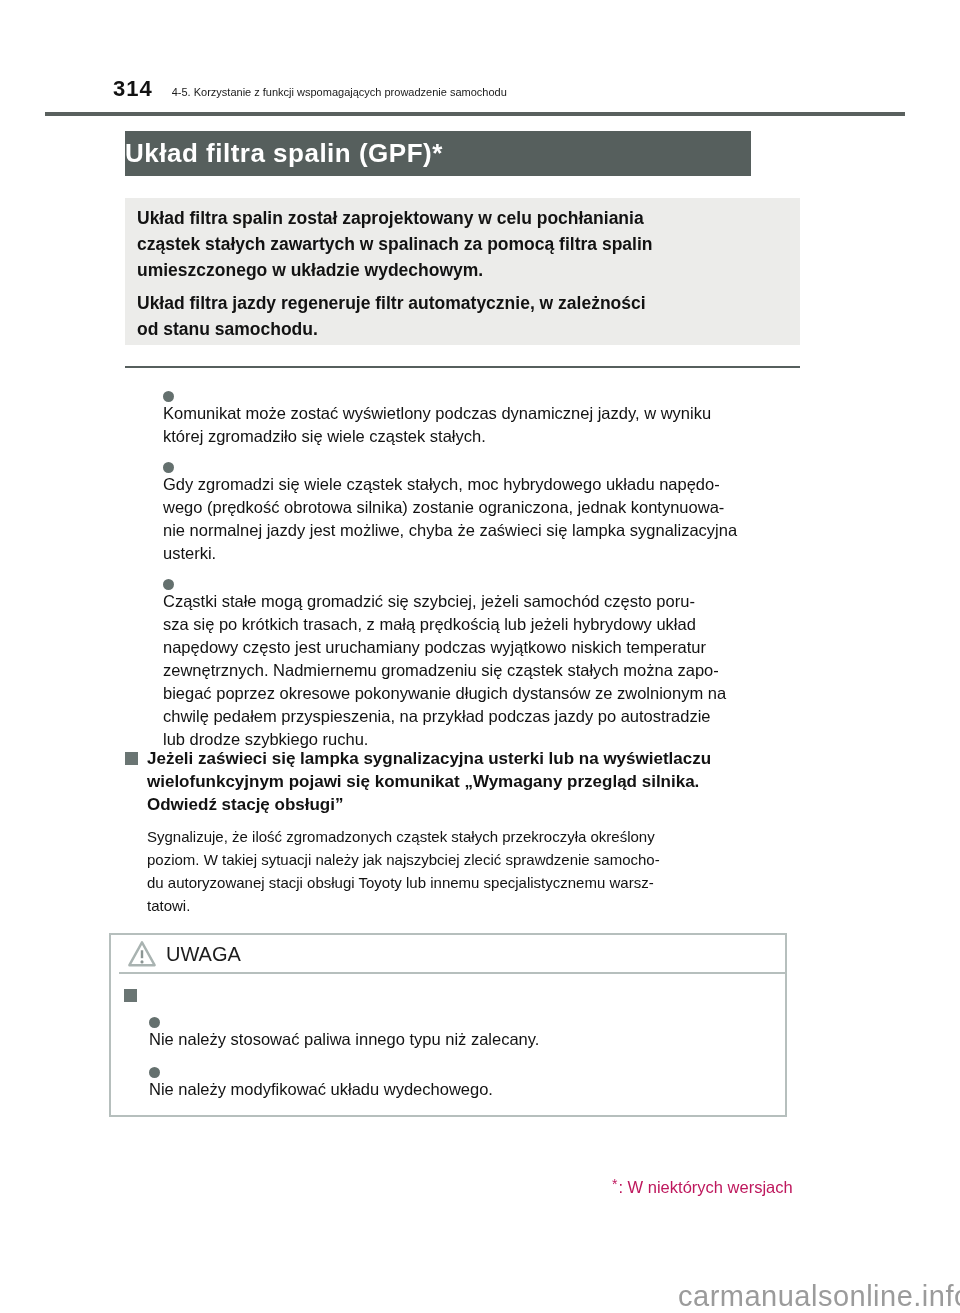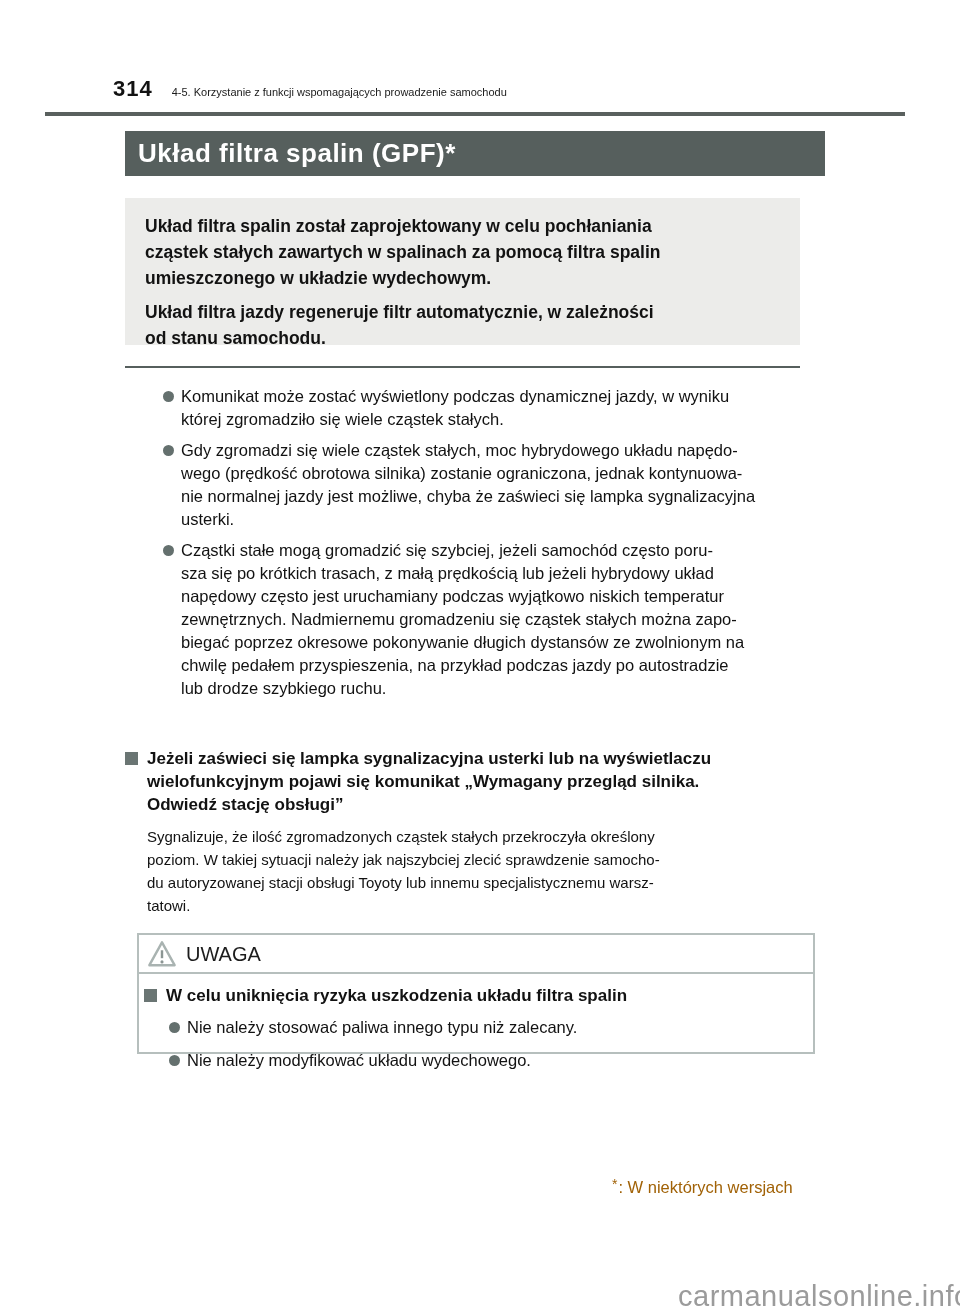--- a/index.html
+++ b/index.html
@@ -9,74 +9,74 @@
     overflow:hidden;
   }
   
   .page-header { position:absolute; top:76px; left:113px; display:flex; align-items:baseline; }
   .page-number { font-size:22px; font-weight:bold; letter-spacing:1px; }
   .chapter-title { font-size:11px; margin-left:19px; color:#1a1a1a; }
   .header-rule { position:absolute; top:112px; left:45px; width:860px; height:4px; background:#59605e; }
 
   
   .title-bar {
-    position:absolute; top:131px; left:125px; width:700px; height:45px; box-sizing:border-box;
+    position:absolute; top:131px; left:125px; width:626px; height:45px; box-sizing:border-box;
     background:#565f5d; color:#ffffff; font-size:26px; font-weight:bold;
-    line-height:45px; padding-left:13px; letter-spacing:0.5px;
+    line-height:45px; letter-spacing:0.5px;
   }
 
   
   .summary-box {
     position:absolute; top:198px; left:125px; width:675px; height:147px; box-sizing:border-box;
     background:#ececea; padding:7px 12px;
     font-weight:bold; font-size:17.5px; line-height:26px;
   }
-  .summary-box p { margin:8px; white-space:pre-line; }
+  .summary-box p { margin:0; white-space:pre-line; }
   .summary-box p + p { margin-top:7px; }
 
   .section-divider { position:absolute; top:366px; left:125px; width:675px; height:2px; background:#565f5d; }
 
   
   .section { position:absolute; left:125px; width:680px; }
   .section-1 { top:377px; }
   .section-2 { top:747px; }
   .sec-heading { display:flex; }
   .sq {
     width:13px; height:13px; background:#6a7573; flex:none; margin:5px 9px 0 0;
   }
   .sec-heading-text { font-weight:bold; font-size:17px; line-height:23px; white-space:pre-line; }
   .bullets { margin:8px 0 0 38px; }
-  .bullet-item { display:flex; }
+  .bullet-item { display:flex;flex-direction:column; }
   .bullet-item + .bullet-item { margin-top:8px; }
   .dot {
     width:11px; height:11px; border-radius:50%; background:#64706e; flex:none; margin:6px 7px 0 0;
   }
   .bullet-text { font-size:16.5px; line-height:23px; white-space:pre-line; }
   .sec-paragraph { margin:9px 0 0 22px; font-size:15px; line-height:23px; white-space:pre-line; }
 
   
   .caution-box {
-    position:absolute; top:933px; left:137px; width:678px; height:121px; box-sizing:border-box;
-    border:2px solid #b6bfbd; background:#ffffff;
+    position:absolute; top:933px; left:109px; width:678px; height:184px; box-sizing:border-box;
+    border:2px solid #b6bfbd; background:#ffffff;padding-left:8px;
   }
   .caution-title-row {
     display:flex; align-items:center; padding:5px 10px 4px 8px;
     border-bottom:2px solid #b6bfbd;
   }
   .caution-title { font-size:20px; color:#1c1c1c; margin-left:9px; }
   .caution-content { padding:11px 10px 0 5px; }
   .caution-heading-row { display:flex; }
   .caution-heading-row .sq { margin-top:4px; }
   .caution-heading { font-weight:bold; font-size:17px; line-height:22px; }
   .caution-bullets { margin:9px 0 0 25px; }
   .caution-bullets .bullet-item + .bullet-item { margin-top:11px; }
   .caution-bullets .bullet-text { font-size:16.5px; line-height:22px; }
 
   
-  .footnote { position:absolute; top:1176px; left:612px; font-size:16.5px; color:#a16207; }
+  .footnote { position:absolute; top:1176px; left:612px; font-size:16.5px; color:#be185d; }
   .footnote-symbol { font-size:14px; vertical-align:4px; margin-right:1px; }
   .watermark {
     position:absolute; top:1280px; left:678px; font-size:29px; color:#9b9b9b; letter-spacing:0.5px;
   }
 </style>
 </head>
 <body>
 
 <div class="page">
 
@@ -145,21 +145,20 @@
       <svg width="30" height="28" viewBox="0 0 32 30">
         <path d="M16 2.5 L29.5 27 L2.5 27 Z" fill="none" stroke="#a9b3b1" stroke-width="2.6" stroke-linejoin="round"></path>
         <line x1="16" y1="11" x2="16" y2="19.5" stroke="#8b9593" stroke-width="2.6"></line>
         <circle cx="16" cy="23.5" r="1.7" fill="#8b9593"></circle>
       </svg>
       <span class="caution-title">UWAGA</span>
     </div>
     <div class="caution-content">
       <div class="caution-heading-row">
         <span class="sq"></span>
-        <span class="caution-heading">W celu uniknięcia ryzyka uszkodzenia układu filtra spalin</span>
       </div>
       <div class="caution-bullets">
         <div class="bullet-item">
           <span class="dot"></span>
           <span class="bullet-text">Nie należy stosować paliwa innego typu niż zalecany.</span>
         </div>
         <div class="bullet-item">
           <span class="dot"></span>
           <span class="bullet-text">Nie należy modyfikować układu wydechowego.</span>
         </div>

